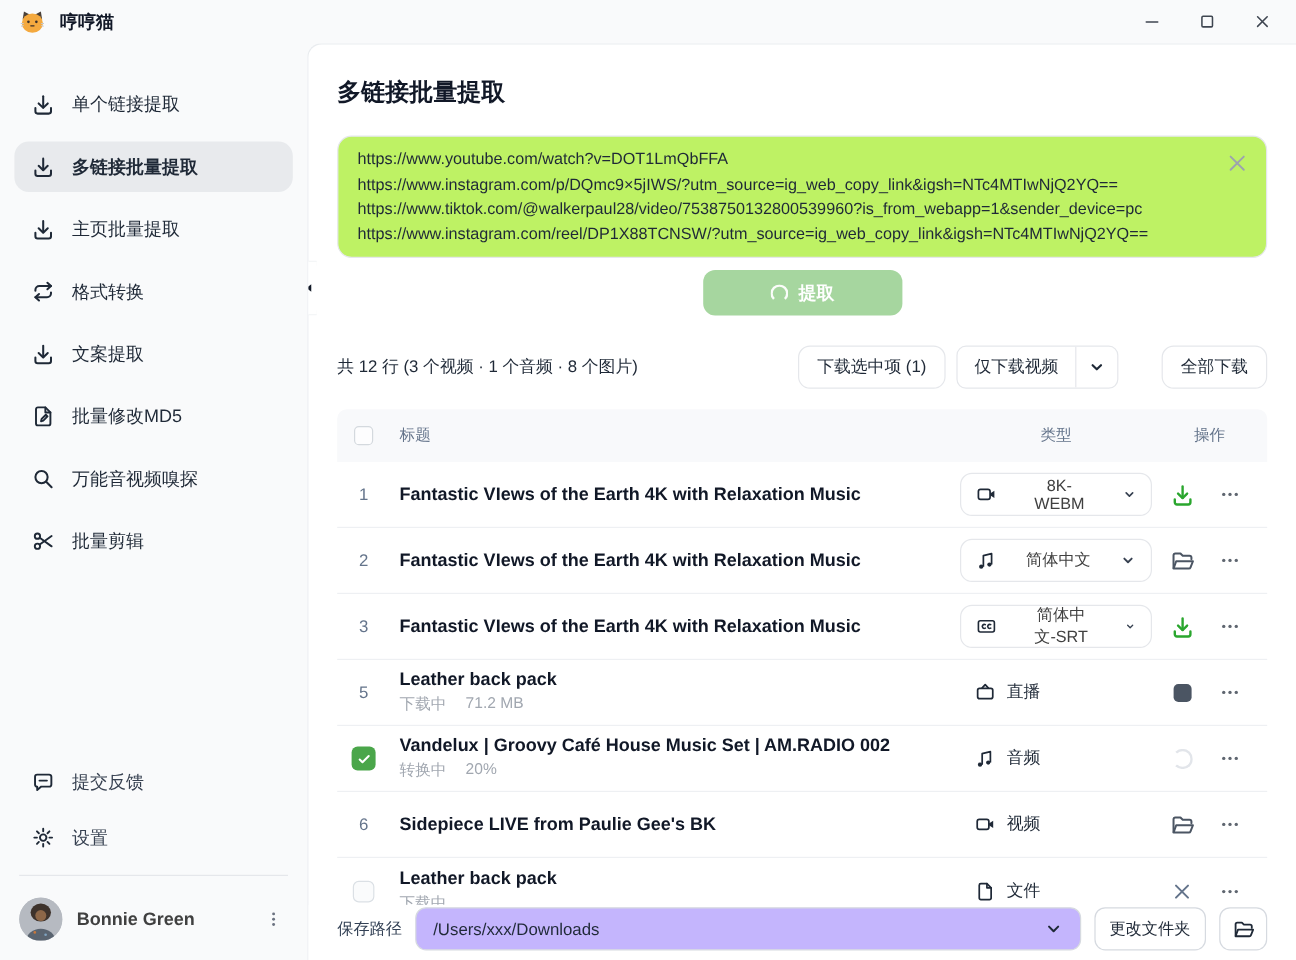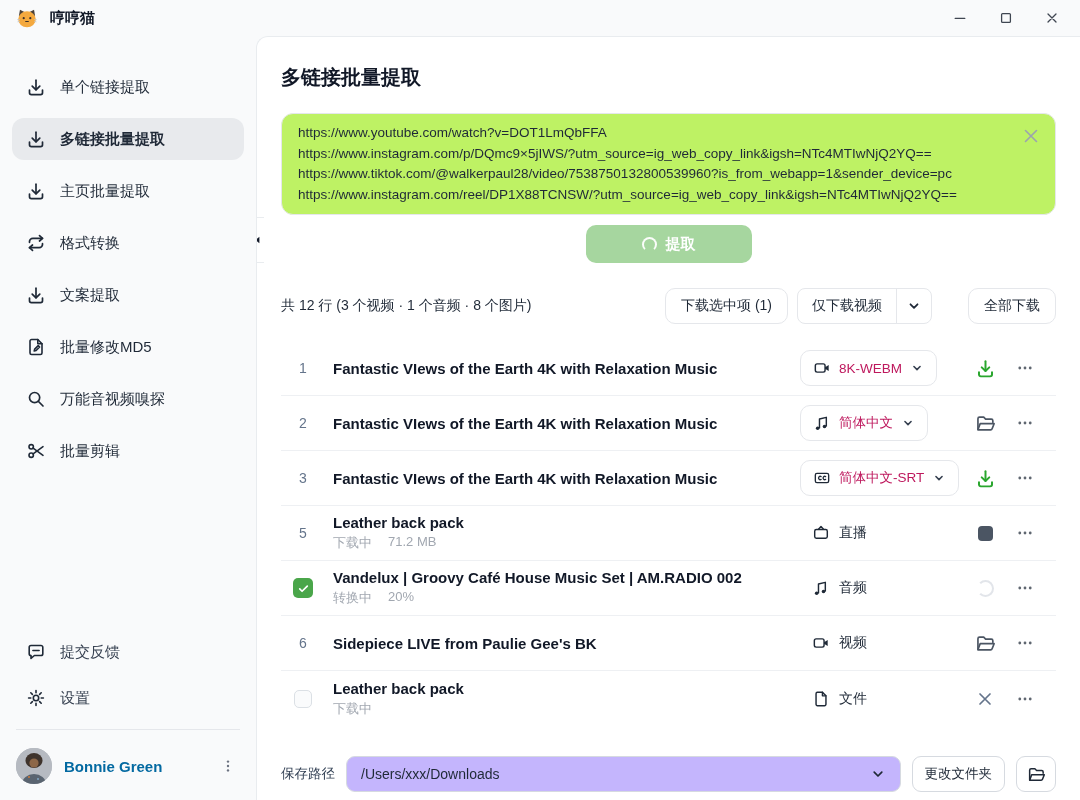--- a/index.html
+++ b/index.html
@@ -24,21 +24,21 @@
   .nav-item { height:42px; margin:0 12px 10px 12px; padding:0 14px; border-radius:12px;
     display:flex; align-items:center; gap:14px; font-size:15px; font-weight:500; color:#1f2937; cursor:pointer; }
   .nav-item.active { background:#e8eaed; font-weight:700; }
   .nicon { color:#1f2937; width:20px; height:20px; flex:none; }
 
   .sidebar-footer { position:absolute; left:0; right:0; bottom:8px; }
   .sidebar-footer .nav-item { margin-bottom:4px; color:#374151; }
   .side-divider { height:1px; background:#e5e7eb; margin:10px 16px 10px 16px; }
   .user-row { display:flex; align-items:center; gap:12px; padding:8px 16px; }
   .avatar { width:36px; height:36px; border-radius:50%; overflow:hidden; flex:none; background:#b6bac1; }
-  .user-name { font-size:15px; font-weight:700; color:#0369a1; flex:1; }
+  .user-name { font-size:15px; font-weight:700; color:#404040; flex:1; }
   .kebab-v { background:none; border:none; cursor:pointer; padding:4px; color:#6b7280; }
 
   
   .main { position:absolute; top:36px; left:256px; right:0; bottom:0; background:#ffffff;
     border:1px solid #e9ecef; border-right:none; border-bottom:none; border-top-left-radius:12px;
     padding:0 24px; overflow:hidden; }
   .collapse-handle { position:absolute; left:-8px; top:180px; width:15px; height:46px; background:#fff;
     border:1px solid #e9ecef; border-right:none; border-radius:8px 0 0 8px;
     display:flex; align-items:center; justify-content:center; cursor:pointer; color:#111827; }
 
@@ -79,22 +79,22 @@
   .h-title { padding-left:8px; }
   .h-center { text-align:center; }
   .rownum { font-size:14px; color:#64748b; }
   .checkbox { width:16px; height:16px; border:1px solid #d4d9de; border-radius:4px; background:#fdfdfe; cursor:pointer; }
   .checkbox.big { width:18px; height:18px; border-radius:5px; border-color:#dbe0e5; background:#fafbfc; }
   .checkbox.checked { width:20px; height:20px; border:none; border-radius:5px; background:#4aa64a;
     display:flex; align-items:center; justify-content:center; }
   .rtitle { font-size:15px; font-weight:600; color:#111827; white-space:nowrap; overflow:hidden; text-overflow:ellipsis; }
   .rsub { margin-top:3px; font-size:13px; color:#a1a7b0; display:flex; gap:16px; }
   .col-type { display:flex; justify-content:flex-start; padding-left:0; }
-  .pill { display:flex; align-items:center; gap:8px; height:36px; padding:0 12px; border:1px solid #e5e7eb;
-    border-radius:10px; background:#fff; font-size:13.5px; font-weight:500; color:#be185d; cursor:pointer; font-family:inherit; }
+  .pill { display:flex; align-items:center; gap:24px; height:36px; padding:0 12px; border:1px solid #e5e7eb;
+    border-radius:10px; background:#fff; font-size:13.5px; font-weight:500; color:#404040; cursor:pointer; font-family:inherit; }
   .pill .picon, .typeplain .picon { color:#1f2937; }
   .typeplain { display:flex; align-items:center; gap:9px; font-size:14px; color:#1f2937; padding-left:12px; }
   .col-actions { display:flex; align-items:center; gap:18px; padding-left:14px; }
   .act-btn { background:none; border:none; cursor:pointer; padding:0; width:22px; height:22px;
     display:flex; align-items:center; justify-content:center; }
   .act-download { color:#2aa62e; }
   .act-folder { color:#4b5563; }
   .act-close { color:#64748b; }
   .stop-sq { width:15px; height:15px; border-radius:4px; background:#4b5563; }
   .spin-g { width:17px; height:17px; border-radius:50%; border:2px solid #e2e5ea; border-left-color:transparent;
@@ -317,20 +317,28 @@
               <path d="M4.5 6.3L8 9.8l3.5-3.5"></path>
             </svg>
         </button>
       </div>
       <span class="gap"></span>
       <button class="btn">全部下载</button>
     </div>
   </div>
 
   <div class="table">
+    <div class="thead">
+      <div class="col-sel">
+          <span class="checkbox"></span>
+        </div>
+      <div class="h-title">标题</div>
+      <div class="h-center">类型</div>
+      <div class="h-center">操作</div>
+    </div>
 
     <div class="trow">
       <div class="col-sel">
           <span class="rownum">1</span>
         </div>
       <div class="col-title">
           <div class="rtitle">Fantastic VIews of the Earth 4K with Relaxation Music</div>
         </div>
       <div class="col-type">
         <button class="pill">

